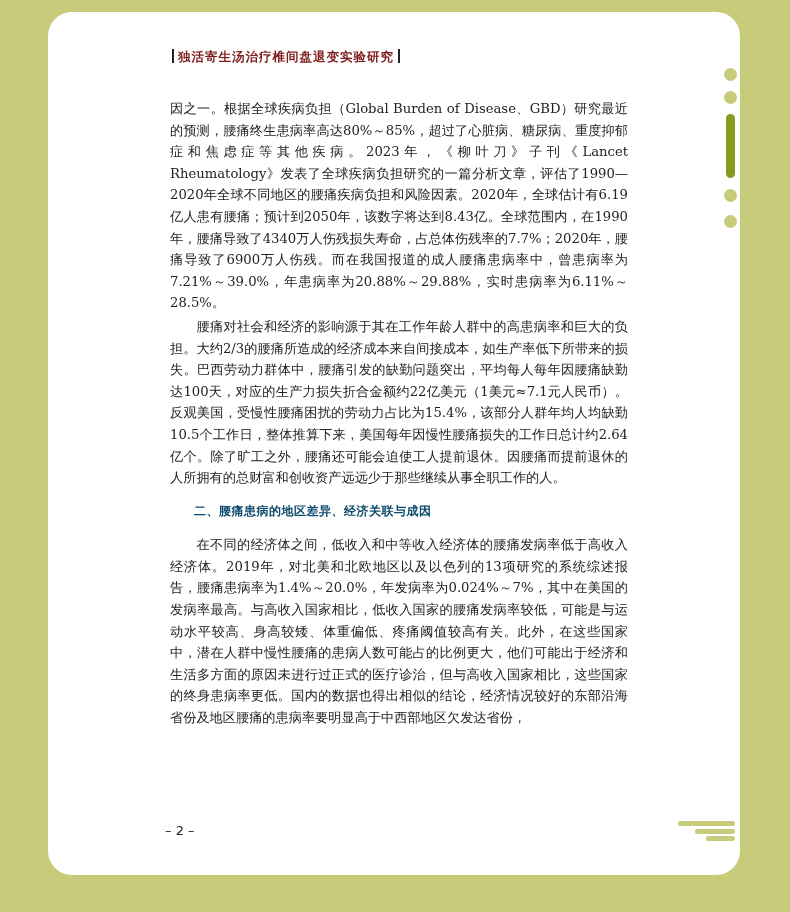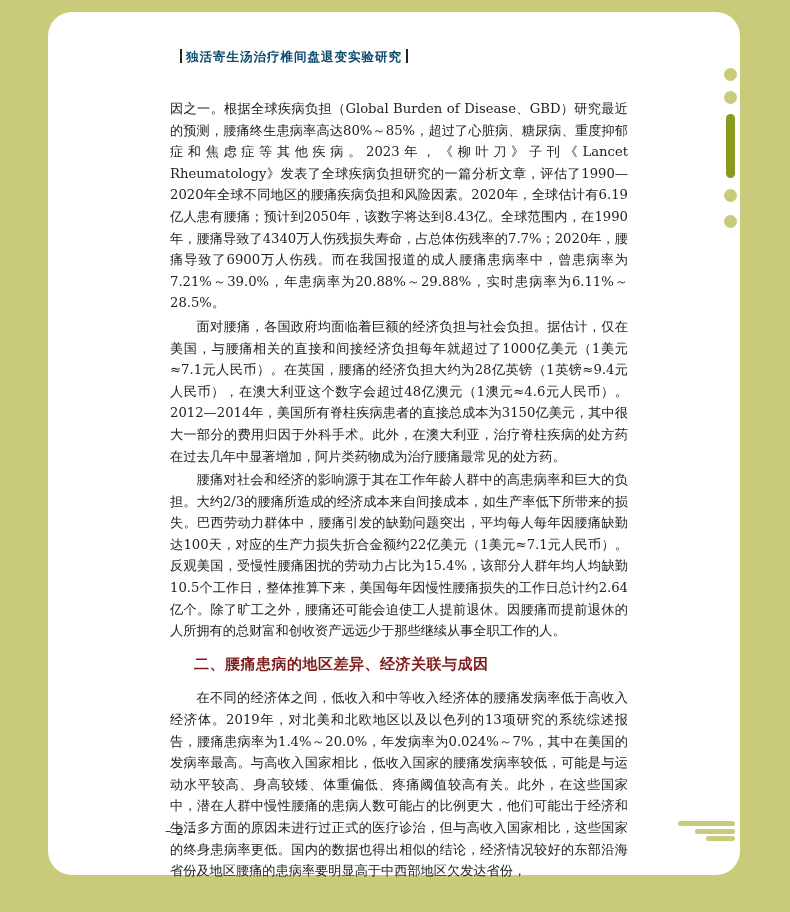--- a/index.html
+++ b/index.html
@@ -18,25 +18,25 @@
       position: absolute;
       left: 48px;
       top: 12px;
       width: 692px;
       height: 863px;
       background: #ffffff;
       border-radius: 24px;
     }
     .running-head {
       position: absolute;
-      left: 176px;
+      left: 168px;
       top: 49px;
       font-size: 12.5px;
       font-weight: bold;
-      color: #0c4a6e;
+      color: #7f1d1d;
       letter-spacing: 1px;
       white-space: nowrap;
     }
     .running-head .bar {
       display: inline-block;
       width: 2px;
       height: 14px;
       background: #222;
       vertical-align: -2px;
       margin: 0 4px;
@@ -52,23 +52,23 @@
       text-align: justify;
     }
     .body-text p {
       margin: 2px;
     }
     .body-text p.indent {
       text-indent: 2em;
     }
     .section-title {
       font-family: "DejaVu Sans", "Liberation Sans", sans-serif;
-      font-size: 15px;
+      font-size: 12px;
       font-weight: bold;
-      color: #7f1d1d;
+      color: #0c4a6e;
       margin: 12px 0 12px 0;
       padding-left: 26px;
       letter-spacing: 0.5px;
     }
     .page-number {
       position: absolute;
       left: 165px;
       top: 823px;
       font-size: 13px;
       color: #222;
@@ -102,21 +102,20 @@
 <body>
 
 <div class="card"></div>
 
 <div class="running-head">
   <span class="bar"></span><span>独活寄生汤治疗椎间盘退变实验研究</span><span class="bar"></span>
 </div>
 
 <div class="body-text">
   <p>因之一。根据全球疾病负担（Global Burden of Disease、GBD）研究最近的预测，腰痛终生患病率高达80%～85%，超过了心脏病、糖尿病、重度抑郁症和焦虑症等其他疾病。2023年，《柳叶刀》子刊《Lancet Rheumatology》发表了全球疾病负担研究的一篇分析文章，评估了1990—2020年全球不同地区的腰痛疾病负担和风险因素。2020年，全球估计有6.19亿人患有腰痛；预计到2050年，该数字将达到8.43亿。全球范围内，在1990年，腰痛导致了4340万人伤残损失寿命，占总体伤残率的7.7%；2020年，腰痛导致了6900万人伤残。而在我国报道的成人腰痛患病率中，曾患病率为7.21%～39.0%，年患病率为20.88%～29.88%，实时患病率为6.11%～28.5%。</p>
-  <p class="indent">面对腰痛，各国政府均面临着巨额的经济负担与社会负担。据估计，仅在美国，与腰痛相关的直接和间接经济负担每年就超过了1000亿美元（1美元≈7.1元人民币）。在英国，腰痛的经济负担大约为28亿英镑（1英镑≈9.4元人民币），在澳大利亚这个数字会超过48亿澳元（1澳元≈4.6元人民币）。2012—2014年，美国所有脊柱疾病患者的直接总成本为3150亿美元，其中很大一部分的费用归因于外科手术。此外，在澳大利亚，治疗脊柱疾病的处方药在过去几年中显著增加，阿片类药物成为治疗腰痛最常见的处方药。</p>
   <p class="indent">腰痛对社会和经济的影响源于其在工作年龄人群中的高患病率和巨大的负担。大约2/3的腰痛所造成的经济成本来自间接成本，如生产率低下所带来的损失。巴西劳动力群体中，腰痛引发的缺勤问题突出，平均每人每年因腰痛缺勤达100天，对应的生产力损失折合金额约22亿美元（1美元≈7.1元人民币）。反观美国，受慢性腰痛困扰的劳动力占比为15.4%，该部分人群年均人均缺勤10.5个工作日，整体推算下来，美国每年因慢性腰痛损失的工作日总计约2.64亿个。除了旷工之外，腰痛还可能会迫使工人提前退休。因腰痛而提前退休的人所拥有的总财富和创收资产远远少于那些继续从事全职工作的人。</p>
   <div class="section-title">二、腰痛患病的地区差异、经济关联与成因</div>
   <p class="indent">在不同的经济体之间，低收入和中等收入经济体的腰痛发病率低于高收入经济体。2019年，对北美和北欧地区以及以色列的13项研究的系统综述报告，腰痛患病率为1.4%～20.0%，年发病率为0.024%～7%，其中在美国的发病率最高。与高收入国家相比，低收入国家的腰痛发病率较低，可能是与运动水平较高、身高较矮、体重偏低、疼痛阈值较高有关。此外，在这些国家中，潜在人群中慢性腰痛的患病人数可能占的比例更大，他们可能出于经济和生活多方面的原因未进行过正式的医疗诊治，但与高收入国家相比，这些国家的终身患病率更低。国内的数据也得出相似的结论，经济情况较好的东部沿海省份及地区腰痛的患病率要明显高于中西部地区欠发达省份，</p>
 </div>
 
 <div class="page-number">– 2 –</div>
 
 <div class="dot" style="top:68px;"></div>
 <div class="dot" style="top:91px;"></div>
 <div class="pill"></div>

